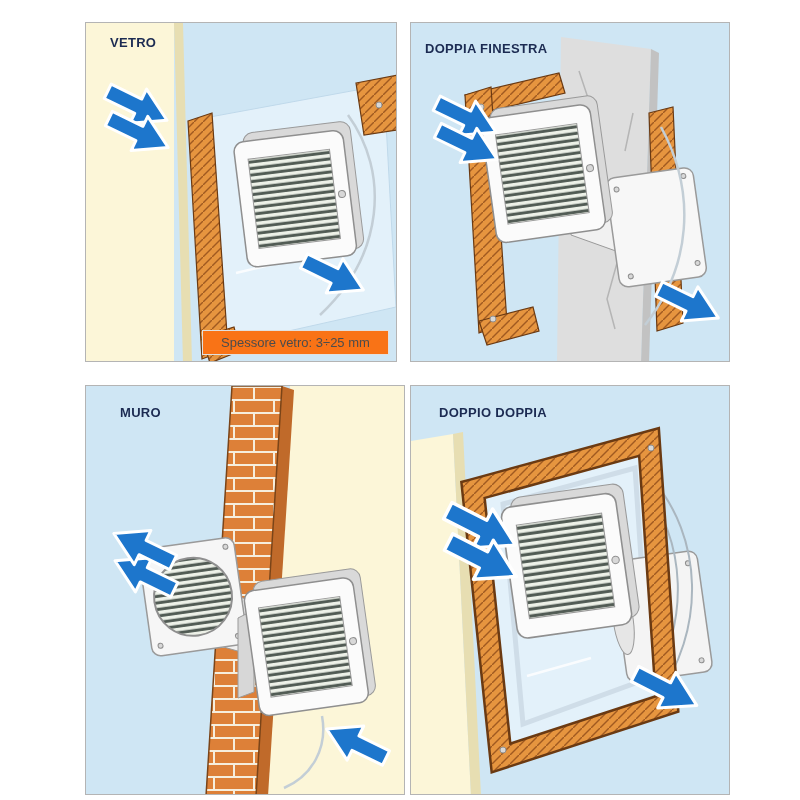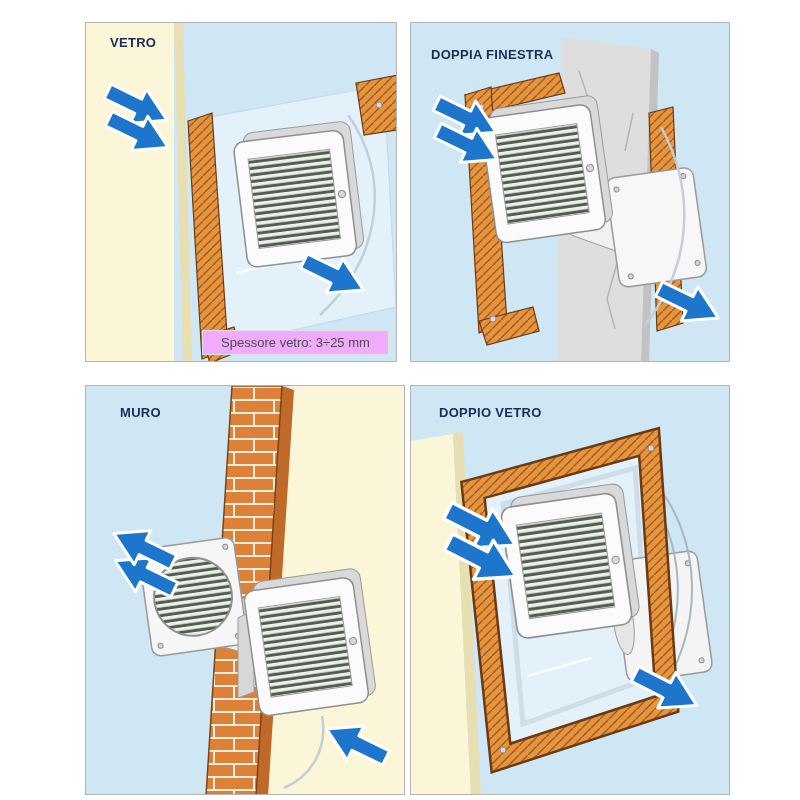--- a/index.html
+++ b/index.html
@@ -25,21 +25,21 @@
     font-size: 13px;
     letter-spacing: 0.3px;
     color: #1c2b52;
     white-space: nowrap;
   }
   .note-box {
     position: absolute;
     left: 116px;
     right: 7px;
     bottom: 6px;
-    background: #f0abfc;
+    background: #f97316;
     color: #4c4c4c;
     font-size: 13px;
     text-align: center;
     padding: 4px 2px;
     border: 1px solid #e0e0e0;
   }
   .arr { fill: #1d76cc; stroke: #ffffff; stroke-width: 3; stroke-linejoin: round; }
   .wood { fill: url(#woodp); stroke: #6b3a12; stroke-width: 1.2; }
   .cable { stroke: #c3ced6; stroke-width: 2.5; fill: none; }
   .screw { fill: #d8d8d8; stroke: #8f8f8f; stroke-width: 1; }
@@ -155,21 +155,21 @@
         <use href="#fanunit"></use>
       </g>
 
       <g class="arr" transform="translate(20,92) rotate(26)">
         <use href="#dblArrow"></use>
       </g>
       <g class="arr" transform="translate(248,266) rotate(26)">
         <use href="#blockArrow"></use>
       </g>
     </svg>
-    <div class="panel-title" style="left:14px; top:24px;margin-left:6px;">DOPPIA FINESTRA</div>
+    <div class="panel-title" style="left:14px; top:18px;">DOPPIA FINESTRA</div>
   </section>
 
   <section class="panel" style="left:85px; top:385px; width:320px; height:410px;">
     <svg viewBox="0 0 320 410" width="320" height="410">
       <rect width="320" height="410" fill="#cfe6f4"></rect>
       <polygon points="204,0 320,0 320,410 178,410" fill="#fcf6d8"></polygon>
 
       <g>
         <polygon points="196,0 208,4 182,410 170,410" fill="#c06a2a"></polygon>
         <polygon points="146,0 196,0 170,410 120,410" fill="url(#brickp)" stroke="#7a4418" stroke-width="1.5"></polygon>
@@ -239,16 +239,16 @@
         <use href="#fanunit"></use>
       </g>
 
       <g class="arr" transform="translate(30,138) rotate(27) scale(1.15)">
         <use href="#dblArrow"></use>
       </g>
       <g class="arr" transform="translate(224,288) rotate(27) scale(1.05)">
         <use href="#blockArrow"></use>
       </g>
     </svg>
-    <div class="panel-title" style="left:28px; top:19px;">DOPPIO VETRO</div>
+    <div class="panel-title" style="left:28px; top:19px;">DOPPIO DOPPIA</div>
   </section>
 
 </div>
 
 </body></html>

